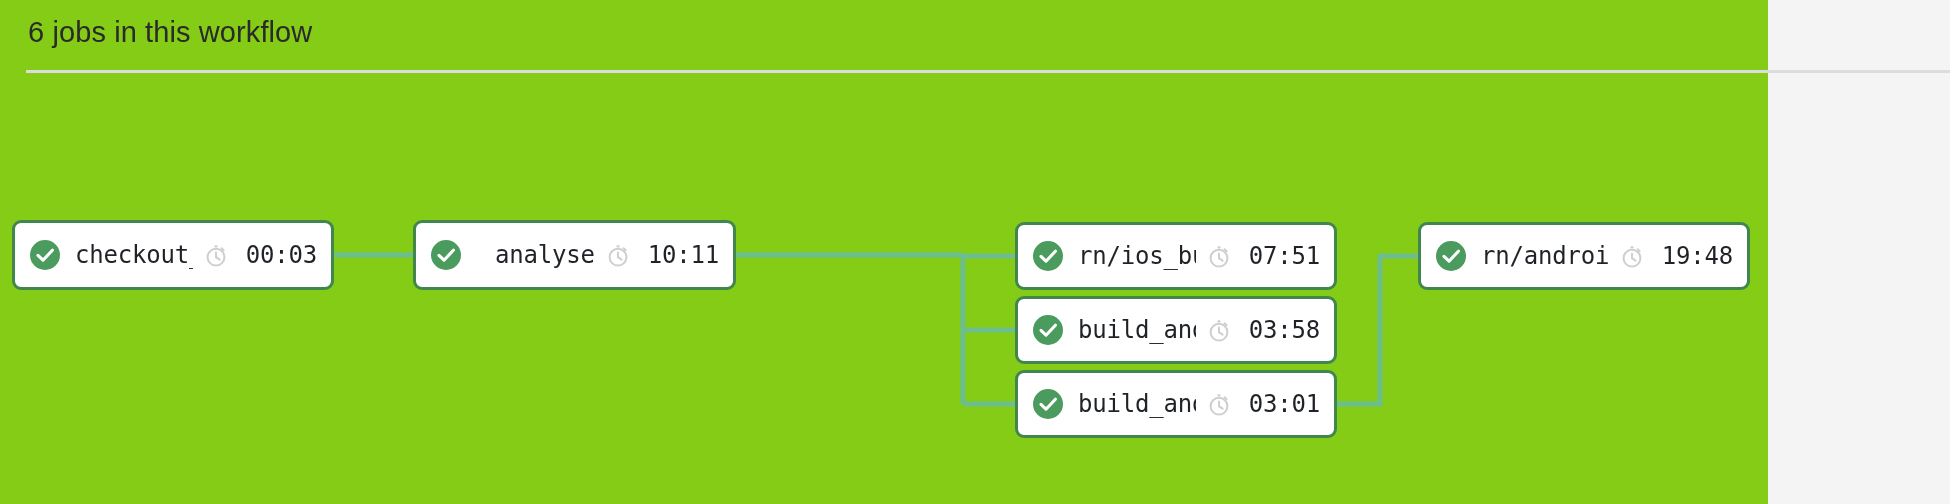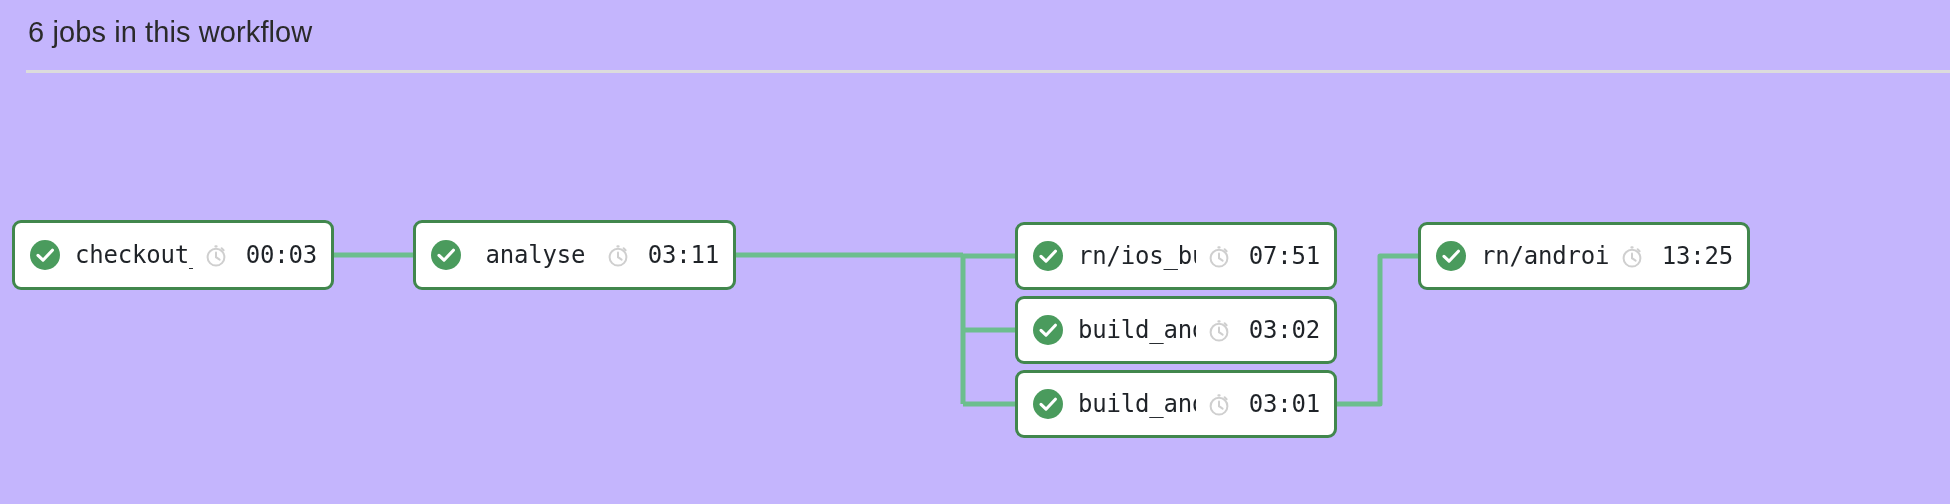--- a/index.html
+++ b/index.html
@@ -9,23 +9,23 @@
   }
   body {
     width: 1950px;
     height: 504px;
     overflow: hidden;
     font-family: "Liberation Sans", sans-serif;
     color: #24292f;
   }
   .workflow-root {
     position: relative;
-    width: 1950px;
+    width: 1768px;
     height: 504px;
-    background: #c4b5fd;
+    background: #84cc16;
   }
 
   
   .wf-header {
     position: absolute;
     left: 0;
     top: 0;
     width: 1950px;
     height: 72px;
     box-sizing: border-box;
@@ -116,21 +116,21 @@
   }
 
   
   .node-checkout  { left: 12px;   top: 148px; width: 322px; height: 70px; }
   .node-analyse   { left: 413px;  top: 148px; width: 323px; height: 70px; }
   .node-ios       { left: 1015px; top: 150px; width: 322px; height: 68px; }
   .node-android1  { left: 1015px; top: 224px; width: 322px; height: 68px; }
   .node-android2  { left: 1015px; top: 298px; width: 322px; height: 68px; }
   .node-rntest    { left: 1418px; top: 150px; width: 332px; height: 68px; }
 
-  .node-analyse .job-name { text-align: center; }
+  .node-analyse .job-name { text-align: right; }
 </style>
 </head>
 <body>
 
 <div class="workflow-root">
 
   <div class="wf-header">
     <div class="wf-title">6 jobs in this workflow</div>
     <div class="wf-divider"></div>
   </div>
@@ -178,21 +178,21 @@
       </svg>
       <span class="job-name">analyse</span>
       <span class="job-duration-wrap">
         <svg class="timer-icon" viewBox="0 0 26 26">
           <circle cx="13" cy="15.2" r="8.4" fill="none" stroke="#cfcfcf" stroke-width="2"></circle>
           <path d="M 13 15.2 L 13 10.4" stroke="#cfcfcf" stroke-width="2" stroke-linecap="round" fill="none"></path>
           <path d="M 13 15.2 L 16.6 17.6" stroke="#cfcfcf" stroke-width="2" stroke-linecap="round" fill="none"></path>
           <rect x="11.4" y="3.2" width="3.2" height="2.3" rx="1" fill="#cfcfcf"></rect>
           <path d="M 18.6 6.3 L 20.6 8.3" stroke="#cfcfcf" stroke-width="2" stroke-linecap="round" fill="none"></path>
         </svg>
-        <span class="job-duration">03:11</span>
+        <span class="job-duration">10:11</span>
       </span>
     </div>
 
     <div class="job-node node-ios">
       <svg class="job-status-icon" viewBox="0 0 32 32">
         <circle cx="16" cy="16" r="15" fill="#4a9b5d"></circle>
         <path d="M 9 16.4 L 14 21.2 L 23.4 11.2" fill="none" stroke="#ffffff" stroke-width="3.1" stroke-linecap="round" stroke-linejoin="round"></path>
       </svg>
       <span class="job-name">rn/ios_build…</span>
       <span class="job-duration-wrap">
@@ -214,21 +214,21 @@
       </svg>
       <span class="job-name">build_androi…</span>
       <span class="job-duration-wrap">
         <svg class="timer-icon" viewBox="0 0 26 26">
           <circle cx="13" cy="15.2" r="8.4" fill="none" stroke="#cfcfcf" stroke-width="2"></circle>
           <path d="M 13 15.2 L 13 10.4" stroke="#cfcfcf" stroke-width="2" stroke-linecap="round" fill="none"></path>
           <path d="M 13 15.2 L 16.6 17.6" stroke="#cfcfcf" stroke-width="2" stroke-linecap="round" fill="none"></path>
           <rect x="11.4" y="3.2" width="3.2" height="2.3" rx="1" fill="#cfcfcf"></rect>
           <path d="M 18.6 6.3 L 20.6 8.3" stroke="#cfcfcf" stroke-width="2" stroke-linecap="round" fill="none"></path>
         </svg>
-        <span class="job-duration">03:02</span>
+        <span class="job-duration">03:58</span>
       </span>
     </div>
 
     <div class="job-node node-android2">
       <svg class="job-status-icon" viewBox="0 0 32 32">
         <circle cx="16" cy="16" r="15" fill="#4a9b5d"></circle>
         <path d="M 9 16.4 L 14 21.2 L 23.4 11.2" fill="none" stroke="#ffffff" stroke-width="3.1" stroke-linecap="round" stroke-linejoin="round"></path>
       </svg>
       <span class="job-name">build_androi…</span>
       <span class="job-duration-wrap">
@@ -250,18 +250,18 @@
       </svg>
       <span class="job-name">rn/android_t…</span>
       <span class="job-duration-wrap">
         <svg class="timer-icon" viewBox="0 0 26 26">
           <circle cx="13" cy="15.2" r="8.4" fill="none" stroke="#cfcfcf" stroke-width="2"></circle>
           <path d="M 13 15.2 L 13 10.4" stroke="#cfcfcf" stroke-width="2" stroke-linecap="round" fill="none"></path>
           <path d="M 13 15.2 L 16.6 17.6" stroke="#cfcfcf" stroke-width="2" stroke-linecap="round" fill="none"></path>
           <rect x="11.4" y="3.2" width="3.2" height="2.3" rx="1" fill="#cfcfcf"></rect>
           <path d="M 18.6 6.3 L 20.6 8.3" stroke="#cfcfcf" stroke-width="2" stroke-linecap="round" fill="none"></path>
         </svg>
-        <span class="job-duration">13:25</span>
+        <span class="job-duration">19:48</span>
       </span>
     </div>
 
   </div>
 </div>
 
 </body></html>

